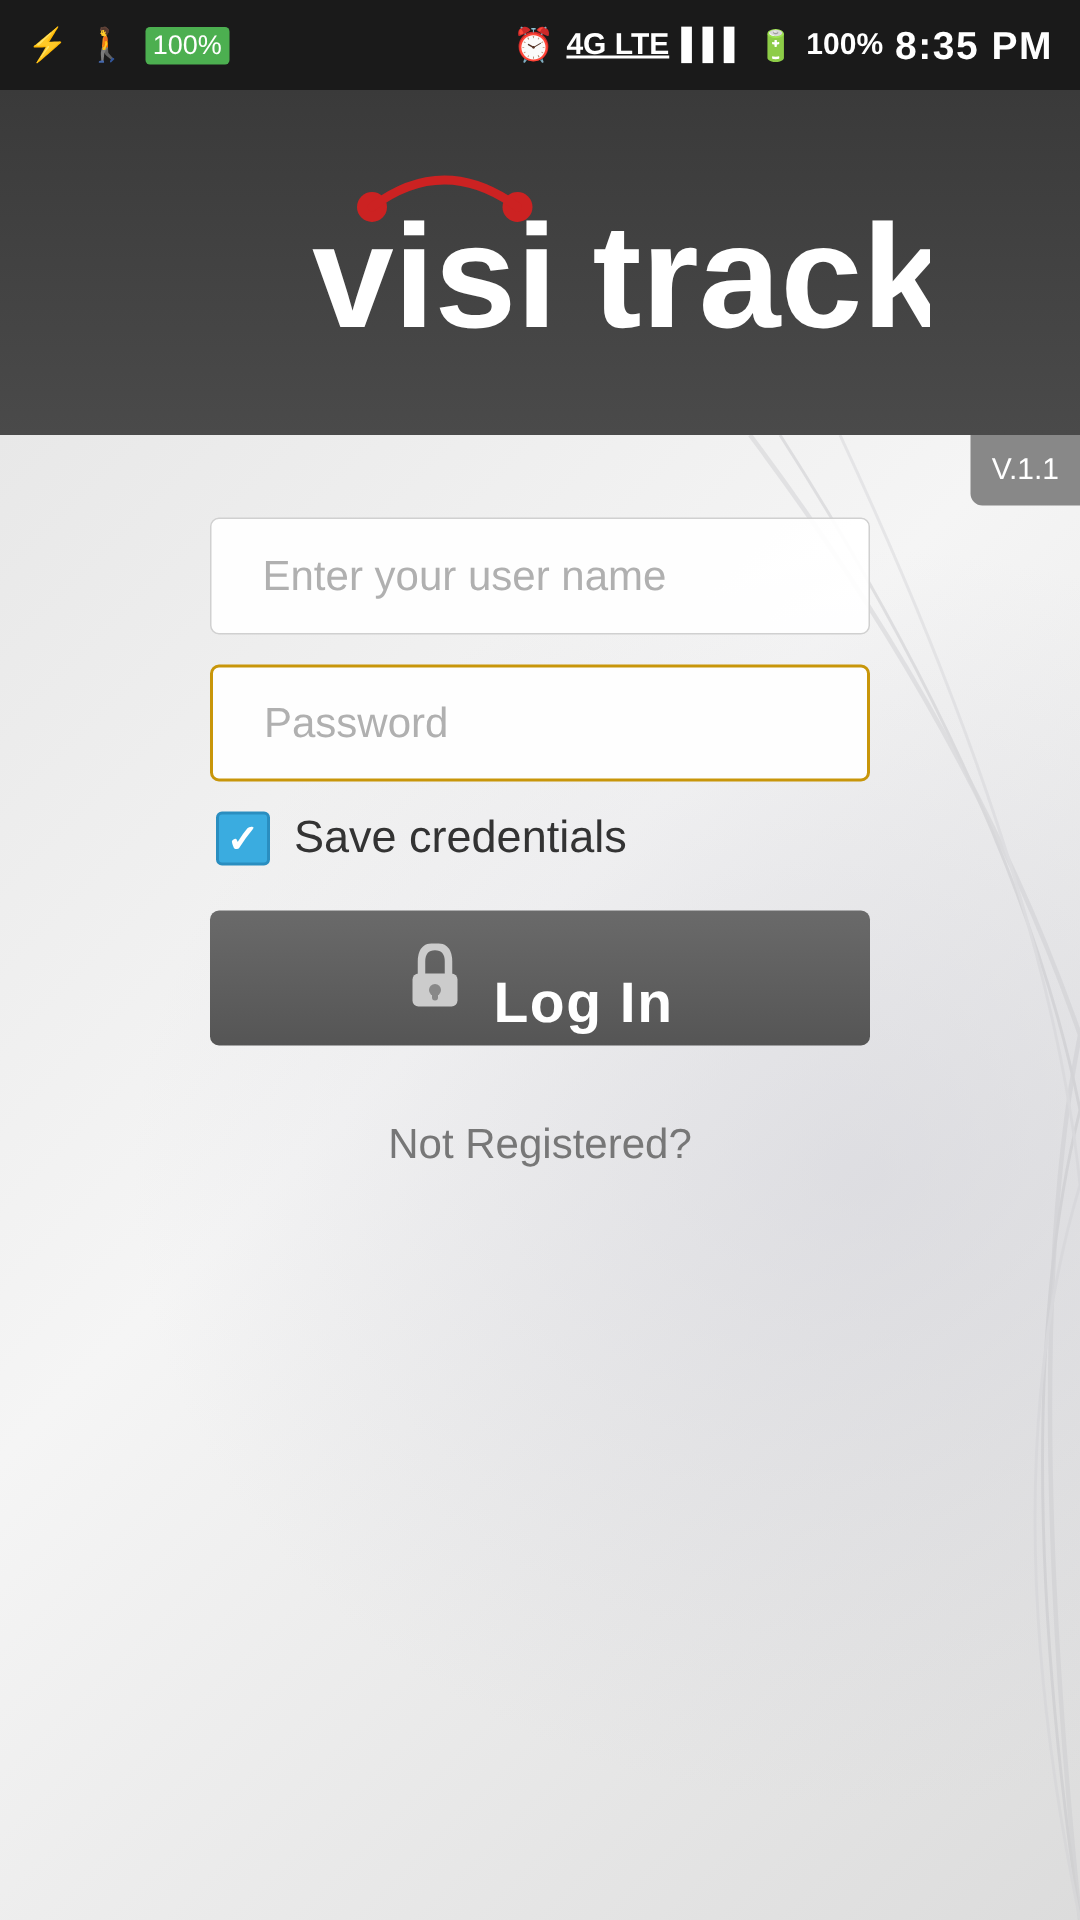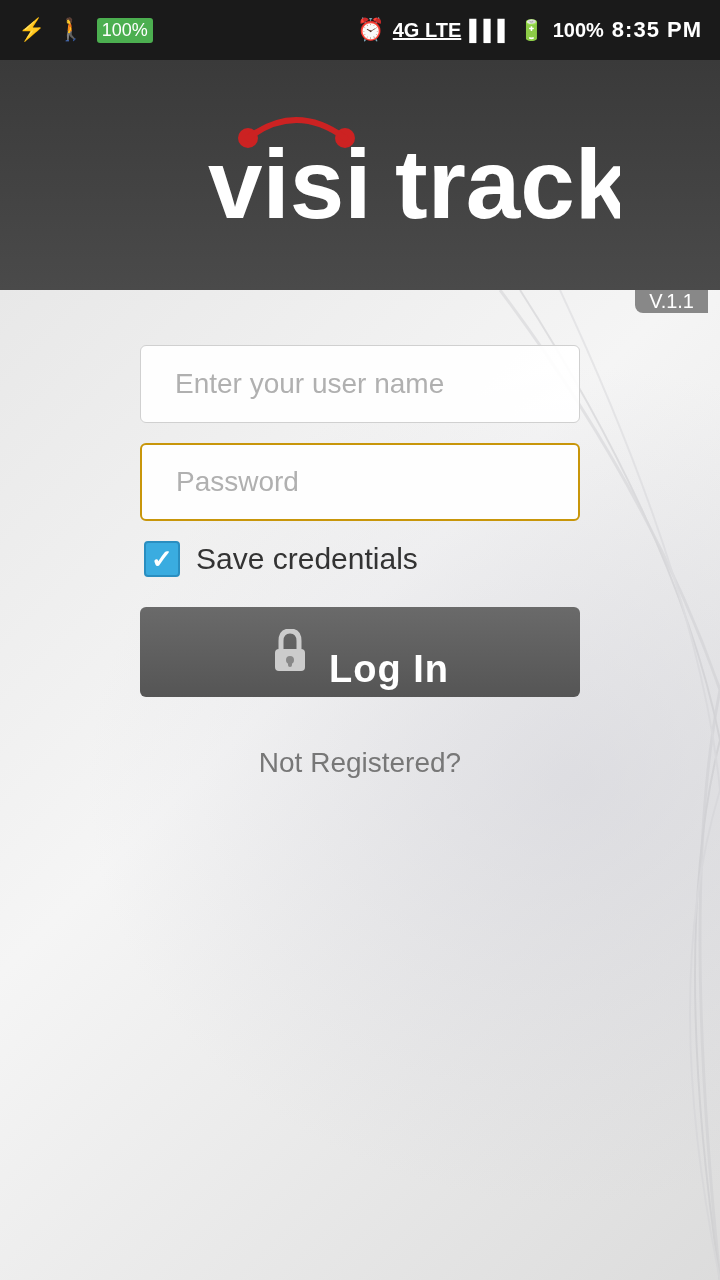--- a/index.html
+++ b/index.html
@@ -37,21 +37,21 @@
 
     .status-right {
       display: flex;
       align-items: center;
       gap: 8px;
       font-size: 22px;
       font-weight: bold;
     }
 
     .status-time {
-      font-size: 22px;
+      font-size: 26px;
       font-weight: bold;
       letter-spacing: 1px;
     }
 
     
     .header {
       width: 100%;
       height: 230px;
       background: linear-gradient(180deg, #3a3a3a 0%, #4a4a4a 100%);
       display: flex;
@@ -79,24 +79,24 @@
       top: 0; right: 0; bottom: 0; left: 0;
       background:
         radial-gradient(ellipse at 80% 50%, rgba(200,200,210,0.4) 0%, transparent 60%);
       pointer-events: none;
     }
 
     
     .version-badge {
       position: absolute;
       top: 0;
-      right: 12px;
+      right: 0;
       background: #888;
       color: #fff;
-      padding: 0 14px;
+      padding: 12px 14px;
       font-size: 20px;
       border-bottom-left-radius: 8px;
     }
 
     
     .form-container {
       width: 440px;
       display: flex;
       flex-direction: column;
       align-items: center;

